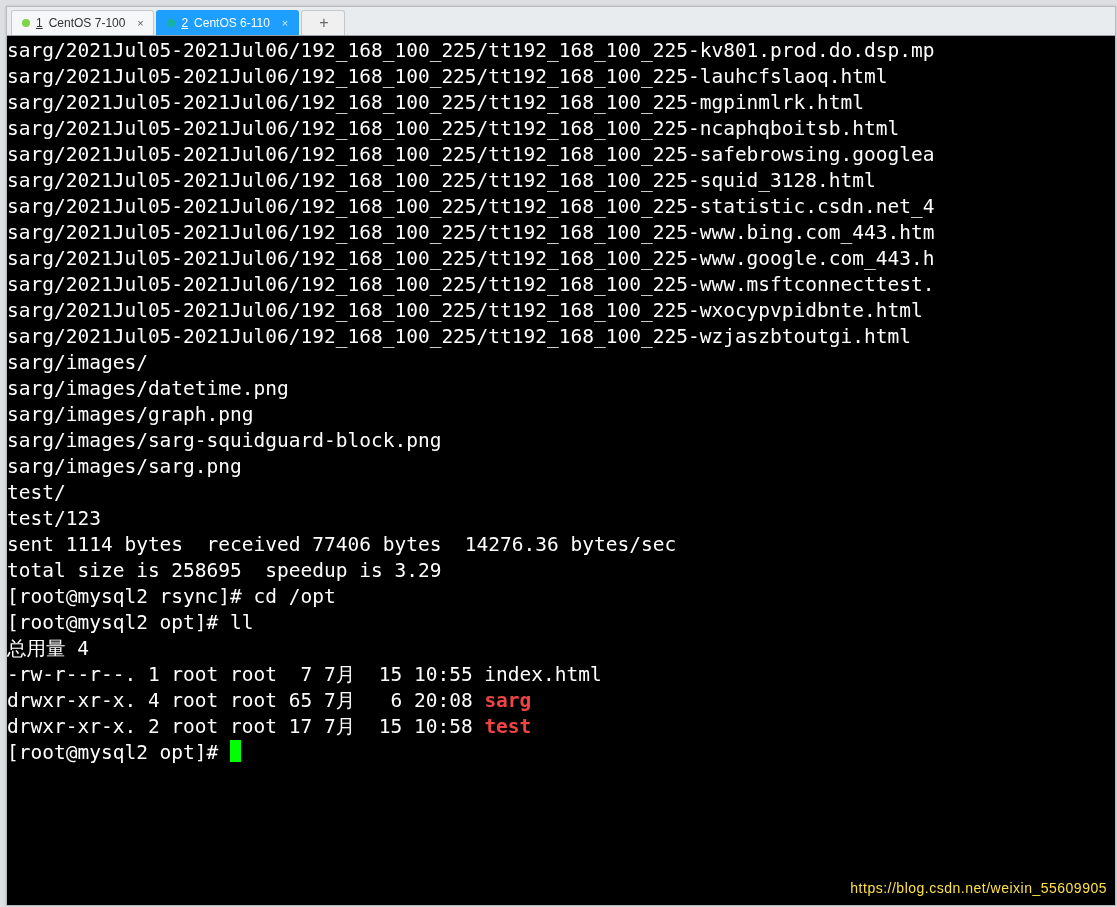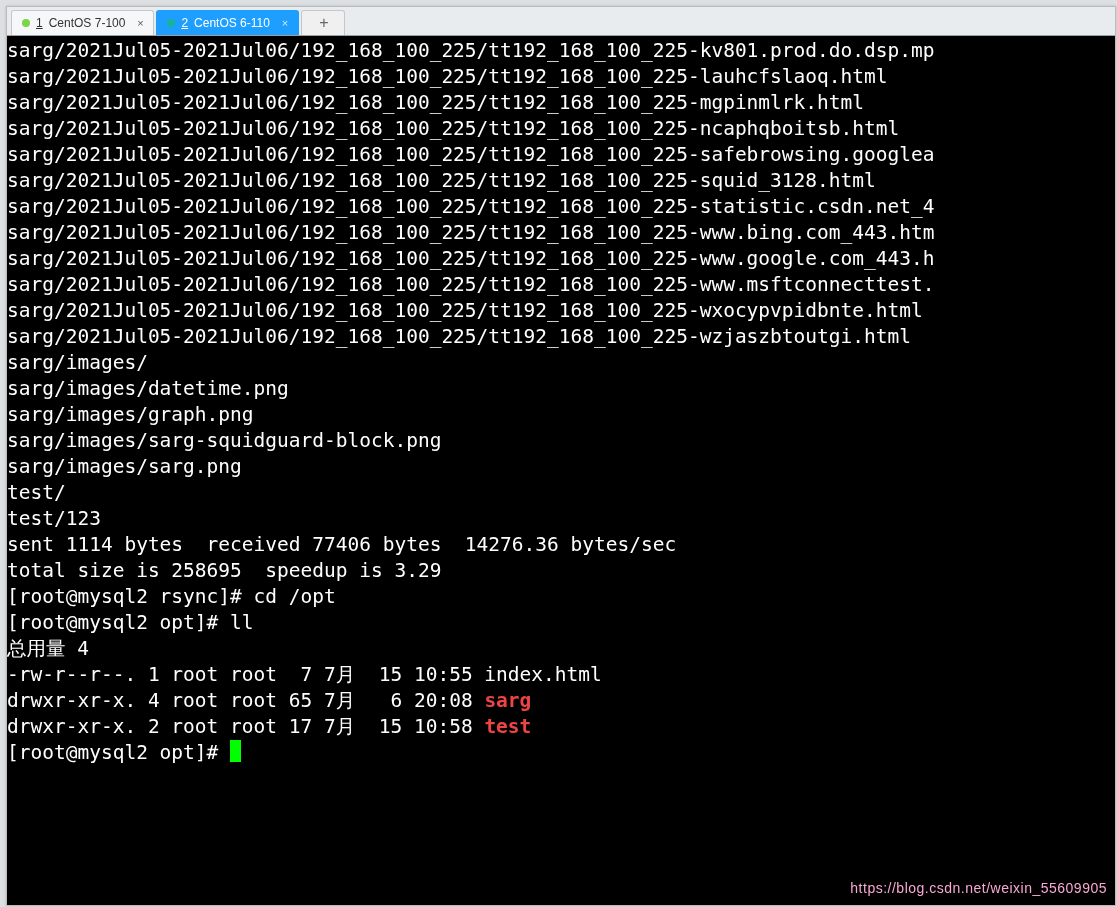--- a/index.html
+++ b/index.html
@@ -10,21 +10,21 @@
   .tab .dot{width:8px;height:8px;border-radius:50%;display:inline-block}
   .tab .num{text-decoration:underline}
   .tab .close{width:10px;text-align:center;font-size:11px;opacity:.8;margin-left:4px}
   .tab.add{width:24px;justify-content:center;font-size:16px;color:#666;background:#f0f0f0}
   .dot-green{background:#7bd545}
   .dot-teal{background:#17b39a}
   .terminal{flex:1;background:#000;color:#fff;font-family:"Consolas","DejaVu Sans Mono","Courier New",monospace;font-size:19.5px;line-height:26px;letter-spacing:0;padding:2px 4px 0 0;white-space:pre;overflow:hidden;position:relative}
   .term-line{display:block}
   .dir{color:#ef4444;font-weight:bold}
   .cursor{display:inline-block;width:11px;height:22px;background:#00ff00;vertical-align:-3px}
-  .watermark{position:absolute;right:8px;bottom:4px;font-size:14px;color:#f9a8d4;font-family:sans-serif;letter-spacing:.5px}
+  .watermark{position:absolute;right:8px;bottom:4px;font-size:14px;color:#fde047;font-family:sans-serif;letter-spacing:.5px}
 </style>
 </head>
 <body>
 
 <div class="window">
   <div class="tabbar" id="tabbar">
       <div class="tab">
         <span class="dot dot-green"></span>
         <span class="num">1</span>
         <span> CentOS 7-100</span>

